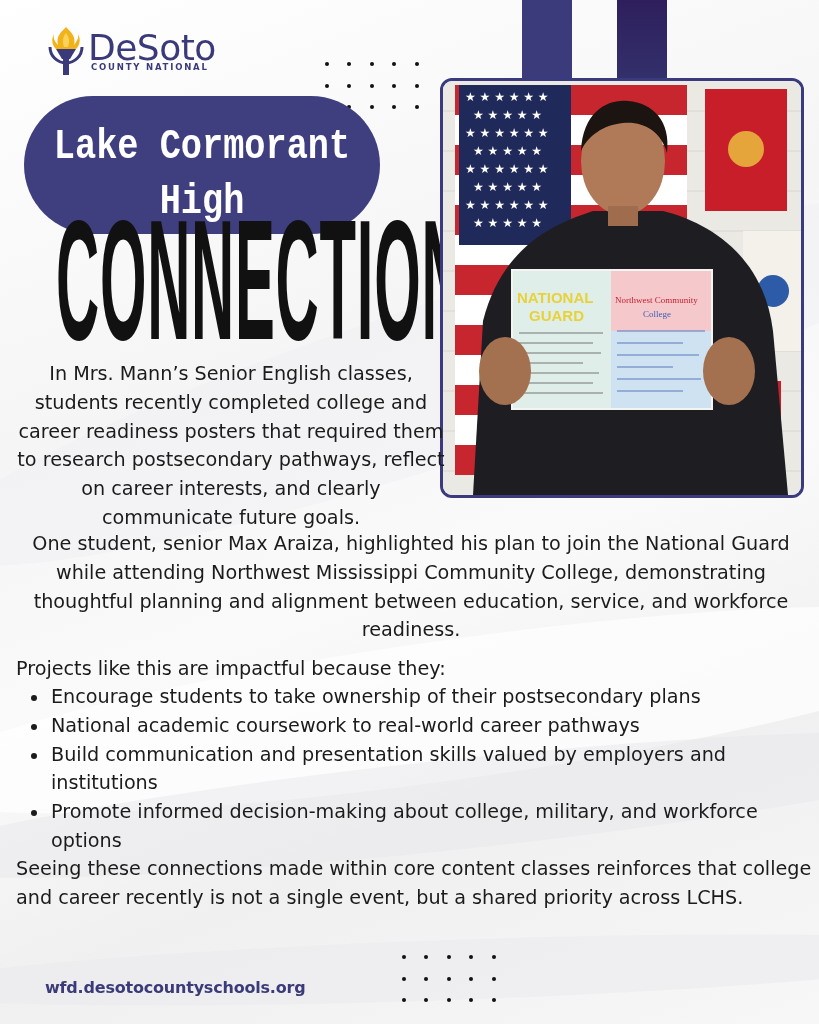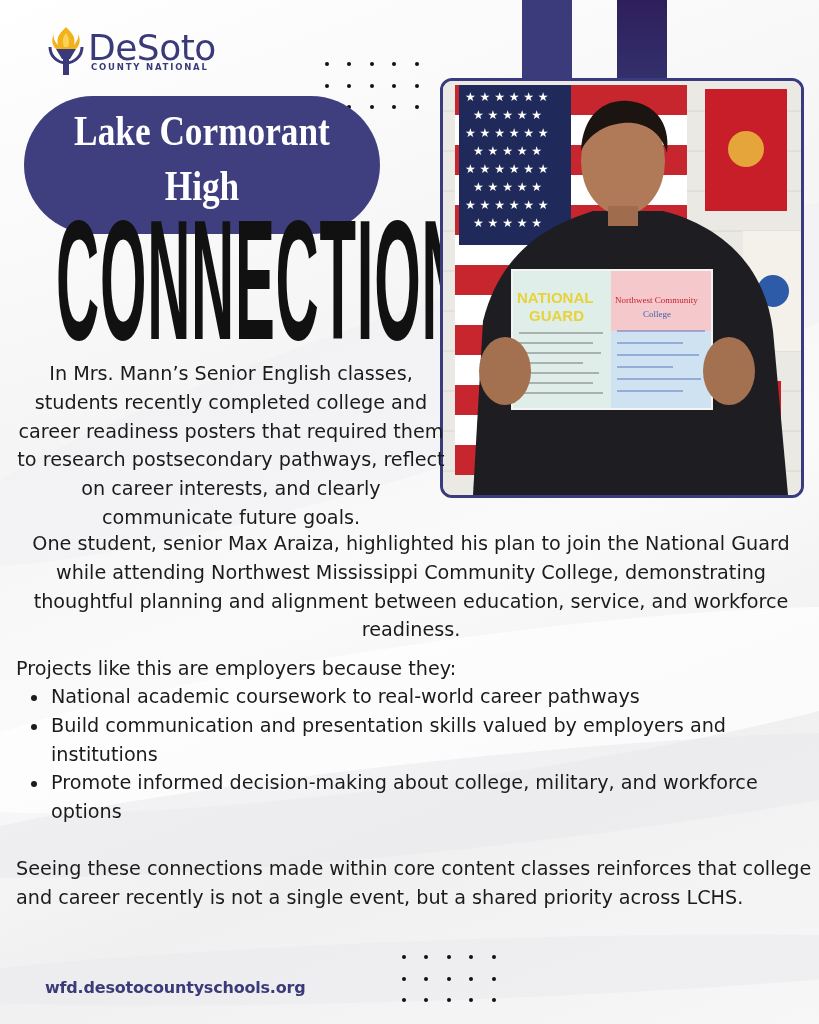--- a/index.html
+++ b/index.html
@@ -21,21 +21,21 @@
   .logo-sub { position: absolute; left: 45px; top: 37px; font-size: 8.5px; font-weight: bold; color: #3a3a7a; letter-spacing: 1.8px; }
 
   .bar { position: absolute; top: 0; width: 50px; height: 80px; }
   .bar1 { left: 522px; background: #3b3b7b; }
   .bar2 { left: 617px; background: linear-gradient(180deg, #2e1f5c 0%, #33306c 100%); }
 
   .dots { position: absolute; display: grid; grid-template-columns: repeat(5, 22.4px); grid-auto-rows: 21.7px; }
   .dot { width: 4px; height: 4px; border-radius: 50%; background: #111; }
 
   .pill { position: absolute; left: 24px; top: 96px; width: 356px; height: 138px; border-radius: 70px; background: #3f3f80; }
-  .pill-title { position: absolute; left: 24px; top: 104px; width: 356px; text-align: center; color: #fff; font-family: Liberation Serif, serif; font-weight: bold; font-size: 42px; line-height: 55px; }
+  .pill-title { position: absolute; left: 24px; top: 120px; width: 356px; text-align: center; color: #fff; font-family: Liberation Mono, monospace; font-weight: bold; font-size: 42px; line-height: 55px; }
   .pill-title span { display: block; transform: scaleX(0.84); }
 
   .connection { position: absolute; left: 56px; top: 200px; width: 278px; text-align: left; font-family: "Liberation Sans", sans-serif; font-weight: bold; font-size: 170px; line-height: 160px; color: #111; transform-origin: left top; transform: scaleX(0.352); white-space: nowrap; letter-spacing: 2px; height: 160px; }
 
   .photo-frame { position: absolute; left: 440px; top: 78px; width: 358px; height: 414px; border: 3px solid #3a3a7e; border-radius: 12px; overflow: hidden; background: #e8e6e0; }
 
   .p { position: absolute; left: 16px; font-size: 19.2px; line-height: 28.8px; color: #1b1b1b; margin: 0; }
   .p1 { top: 360px; width: 430px; text-align: center; }
   .p2 { top: 530px; width: 790px; text-align: center; }
   .p3 { top: 655px; width: 790px; }
@@ -171,22 +171,23 @@
         <line x1="174" y1="310" x2="240" y2="310"></line>
     </g>
 
     <ellipse cx="62" cy="290" rx="26" ry="34" fill="#a3714f"></ellipse>
     <ellipse cx="286" cy="290" rx="26" ry="34" fill="#a3714f"></ellipse>
   </svg>
 </div>
 
 <p class="p p1">In Mrs. Mann’s Senior English classes, students recently completed college and career readiness posters that required them to research postsecondary pathways, reflect on career interests, and clearly communicate future goals.</p>
 <p class="p p2">One student, senior Max Araiza, highlighted his plan to join the National Guard while attending Northwest Mississippi Community College, demonstrating thoughtful planning and alignment between education, service, and workforce readiness.</p>
-<p class="p p3">Projects like this are employers because they:</p>
+<p class="p p3">Projects like this are impactful because they:</p>
 <ul class="bullets">
+  <li>Encourage students to take ownership of their postsecondary plans</li>
   <li>National academic coursework to real-world career pathways</li>
   <li>Build communication and presentation skills valued by employers and institutions</li>
   <li>Promote informed decision-making about college, military, and workforce options</li>
 </ul>
 <p class="p p4">Seeing these connections made within core content classes reinforces that college and career recently is not a single event, but a shared priority across LCHS.</p>
 
 <div class="dots" style="left:402px; top:955px;">
   <i class="dot"></i>
     <i class="dot"></i>
     <i class="dot"></i>

